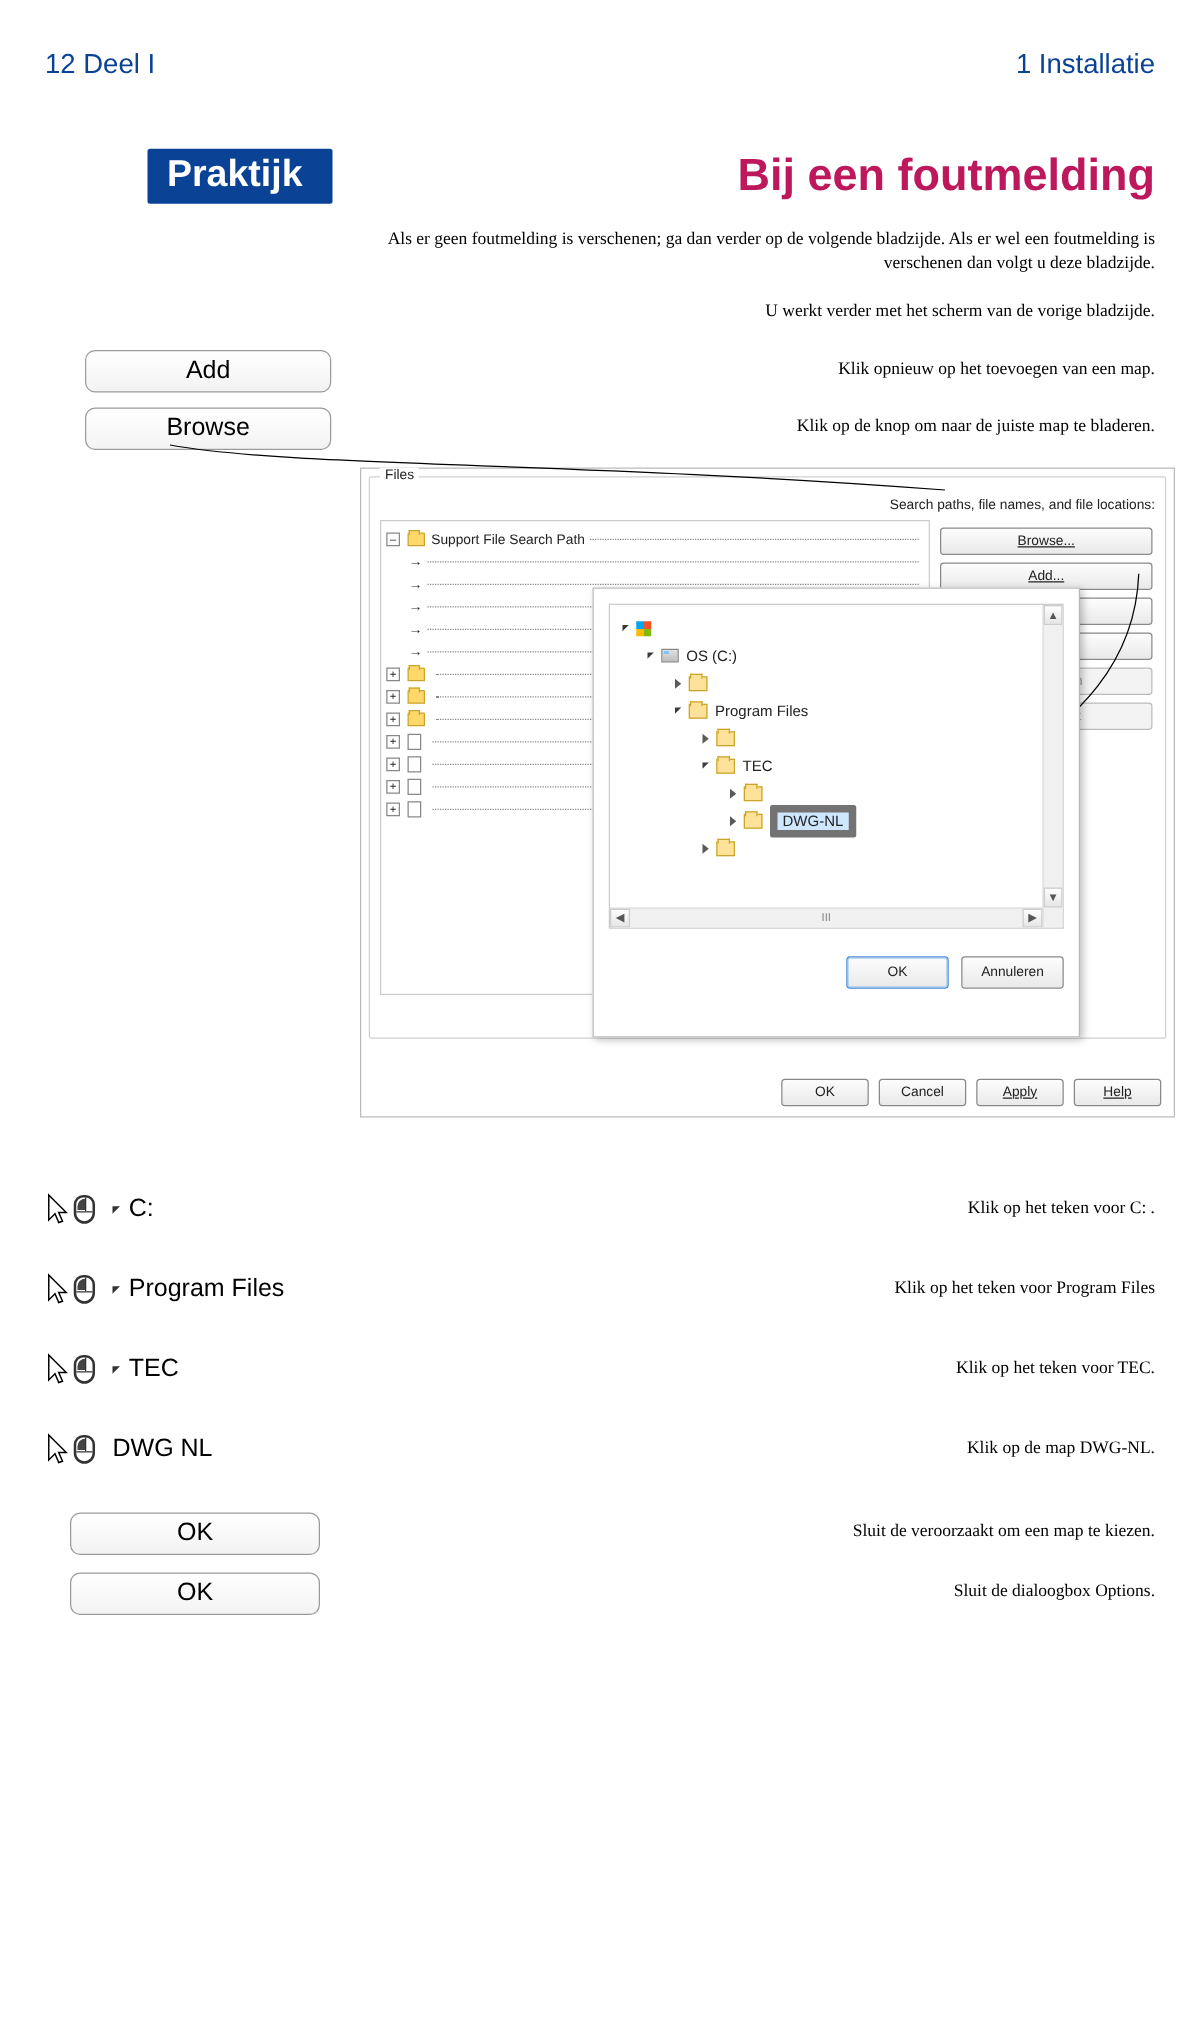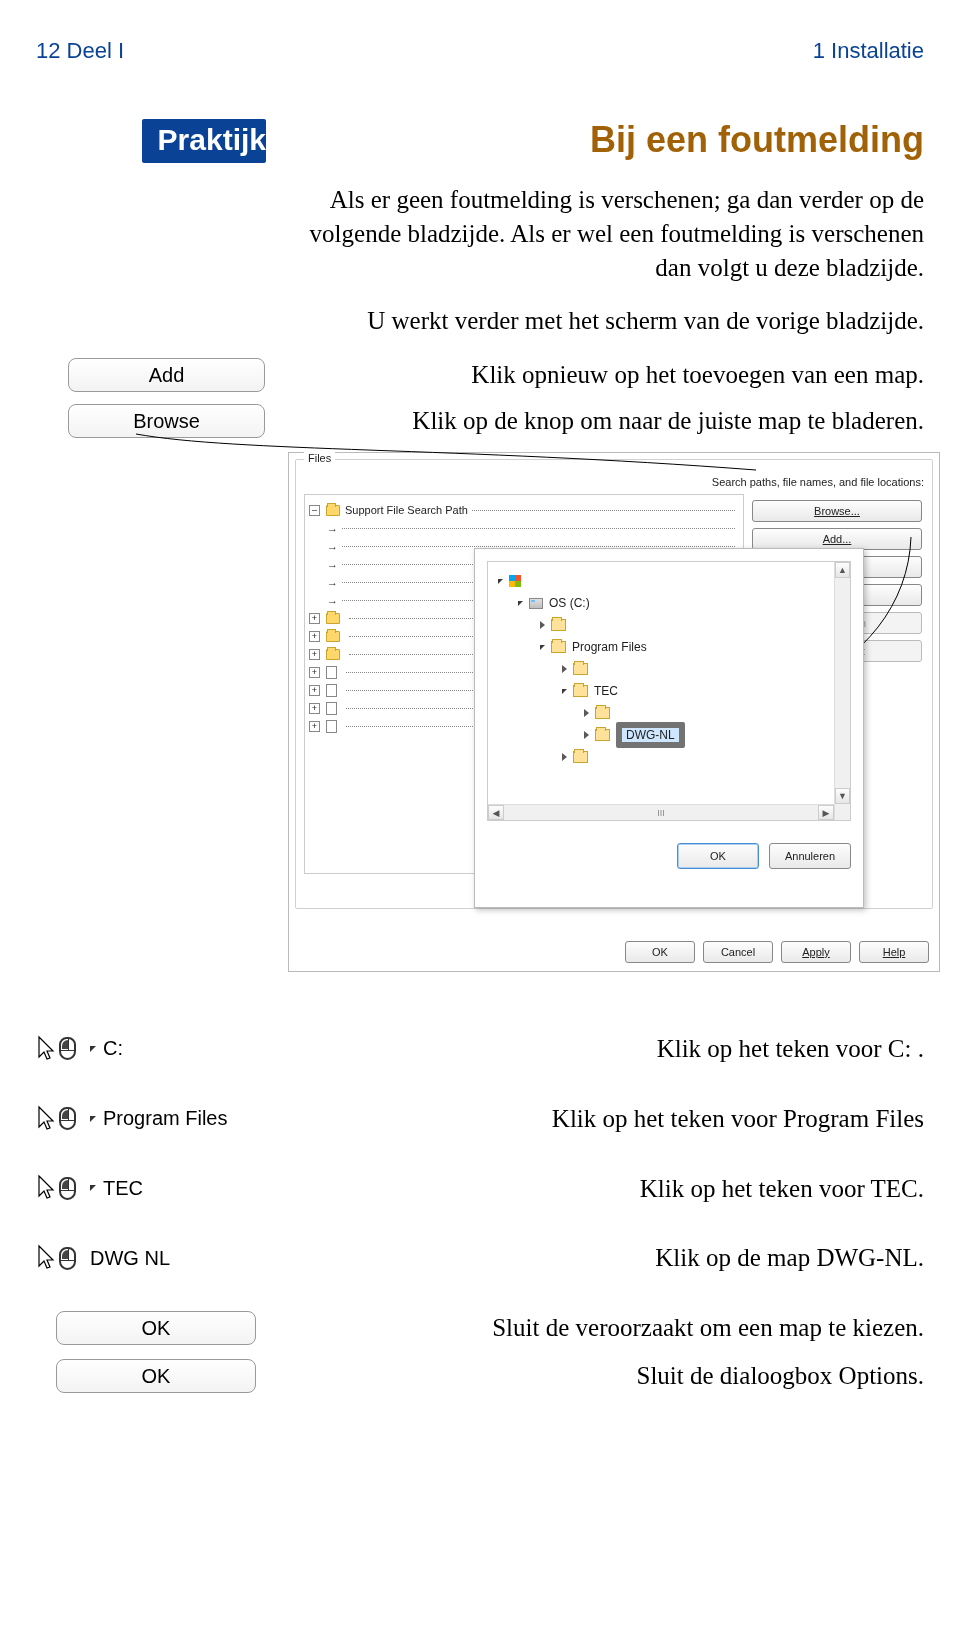--- a/index.html
+++ b/index.html
@@ -11,26 +11,26 @@
   .hdr span { }
   
   
   .row { display: flex; }
   .lcol { width: 230px; flex-shrink: 0; }
   .rcol { flex: 1; padding-left: 18px; }
   
   .praktijk {
     display: inline-block; background: #0a4396; color: #fff;
     font-family: Arial, Helvetica, sans-serif; font-weight: 700;
-    font-size: 30px; padding: 4px 0 6px 16px; border-radius: 2px;
+    font-size: 30px; padding: 4px 24px 6px 16px; border-radius: 2px;
   }
   
-  h1.title { color: #a16207; font-family: Arial, Helvetica, sans-serif; font-weight: 700; font-size: 36px; margin-bottom: 22px; }
-  
-  p.body { font-size: 25px; line-height: 1.35; margin-bottom: 20px; font-family: Georgia,'Times New Roman',serif; }
+  h1.title { color: #be185d; font-family: Arial, Helvetica, sans-serif; font-weight: 700; font-size: 36px; margin-bottom: 22px; }
+  
+  p.body { font-size: 14px; line-height: 1.35; margin-bottom: 20px; font-family: Georgia,'Times New Roman',serif; }
   p.body.nb { margin-bottom: 0; }
   
   .btn-label {
     width: 197px; height: 34px; border: 1px solid #9a9a9a; border-radius: 8px;
     display: flex; align-items: center; justify-content: center;
     font-family: Arial,Helvetica,sans-serif; font-size: 20px;
     background: linear-gradient(#fff,#f3f3f3);
     margin-left: 32px;
   }
   

